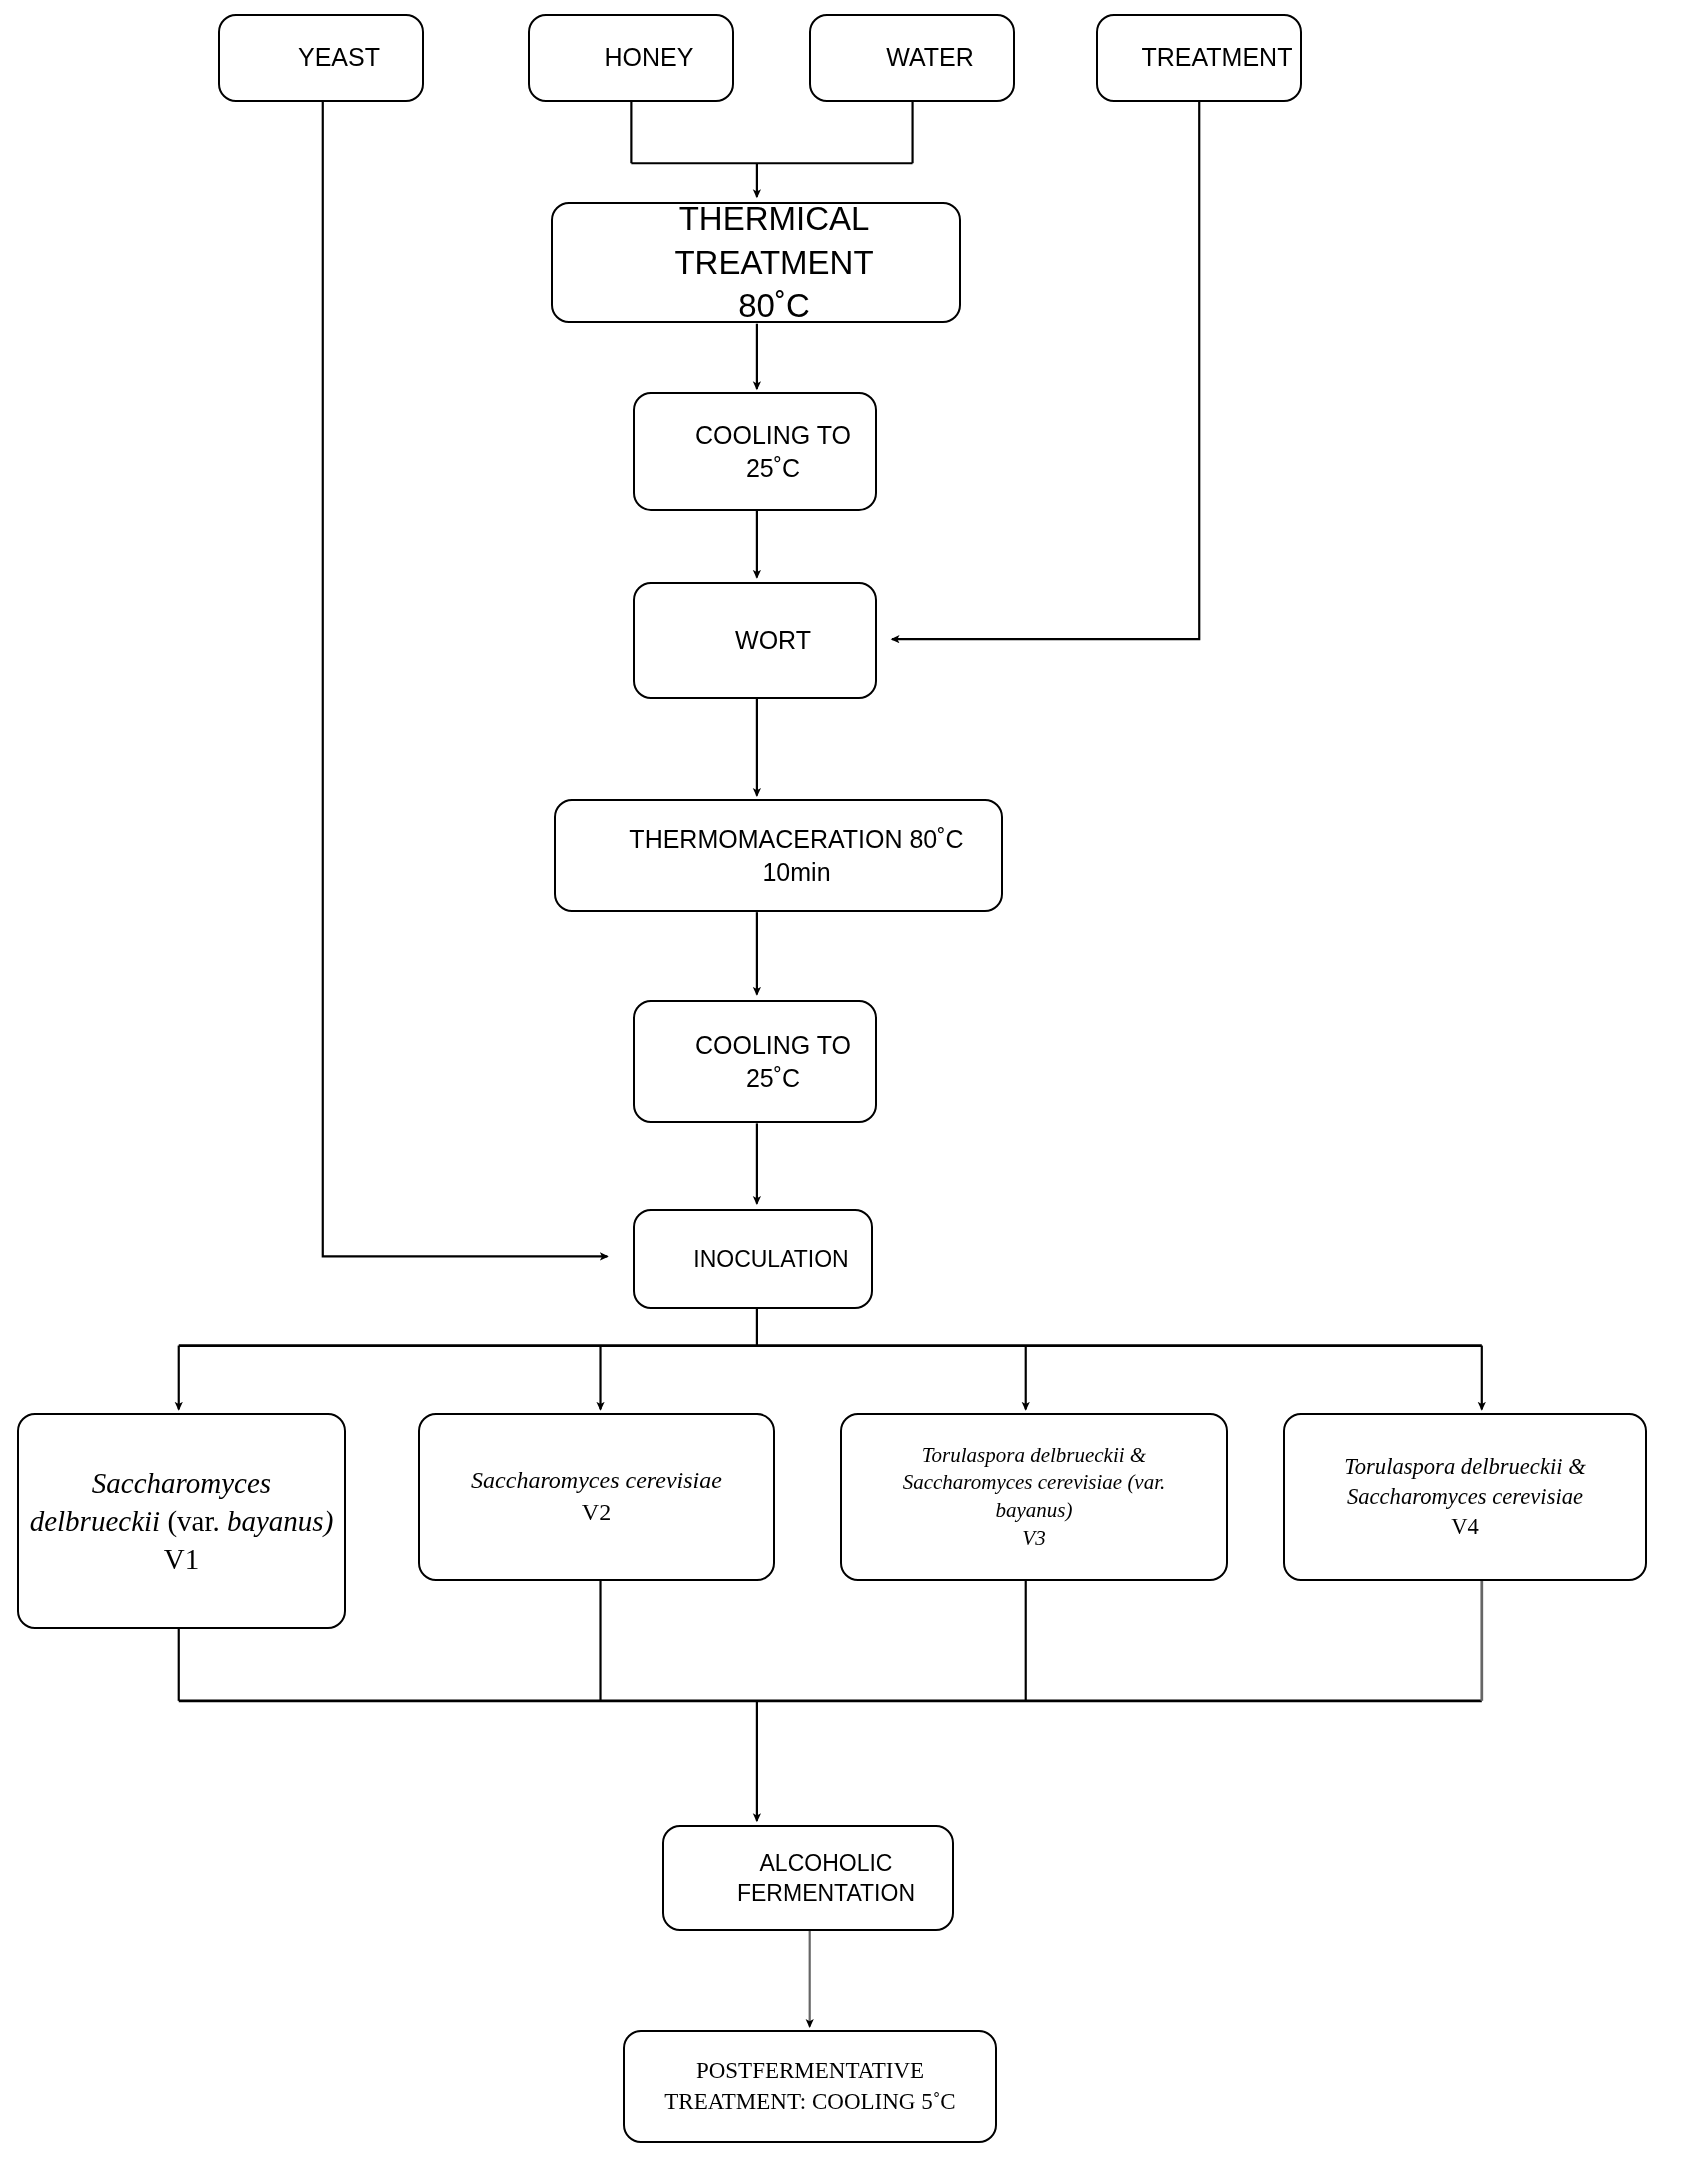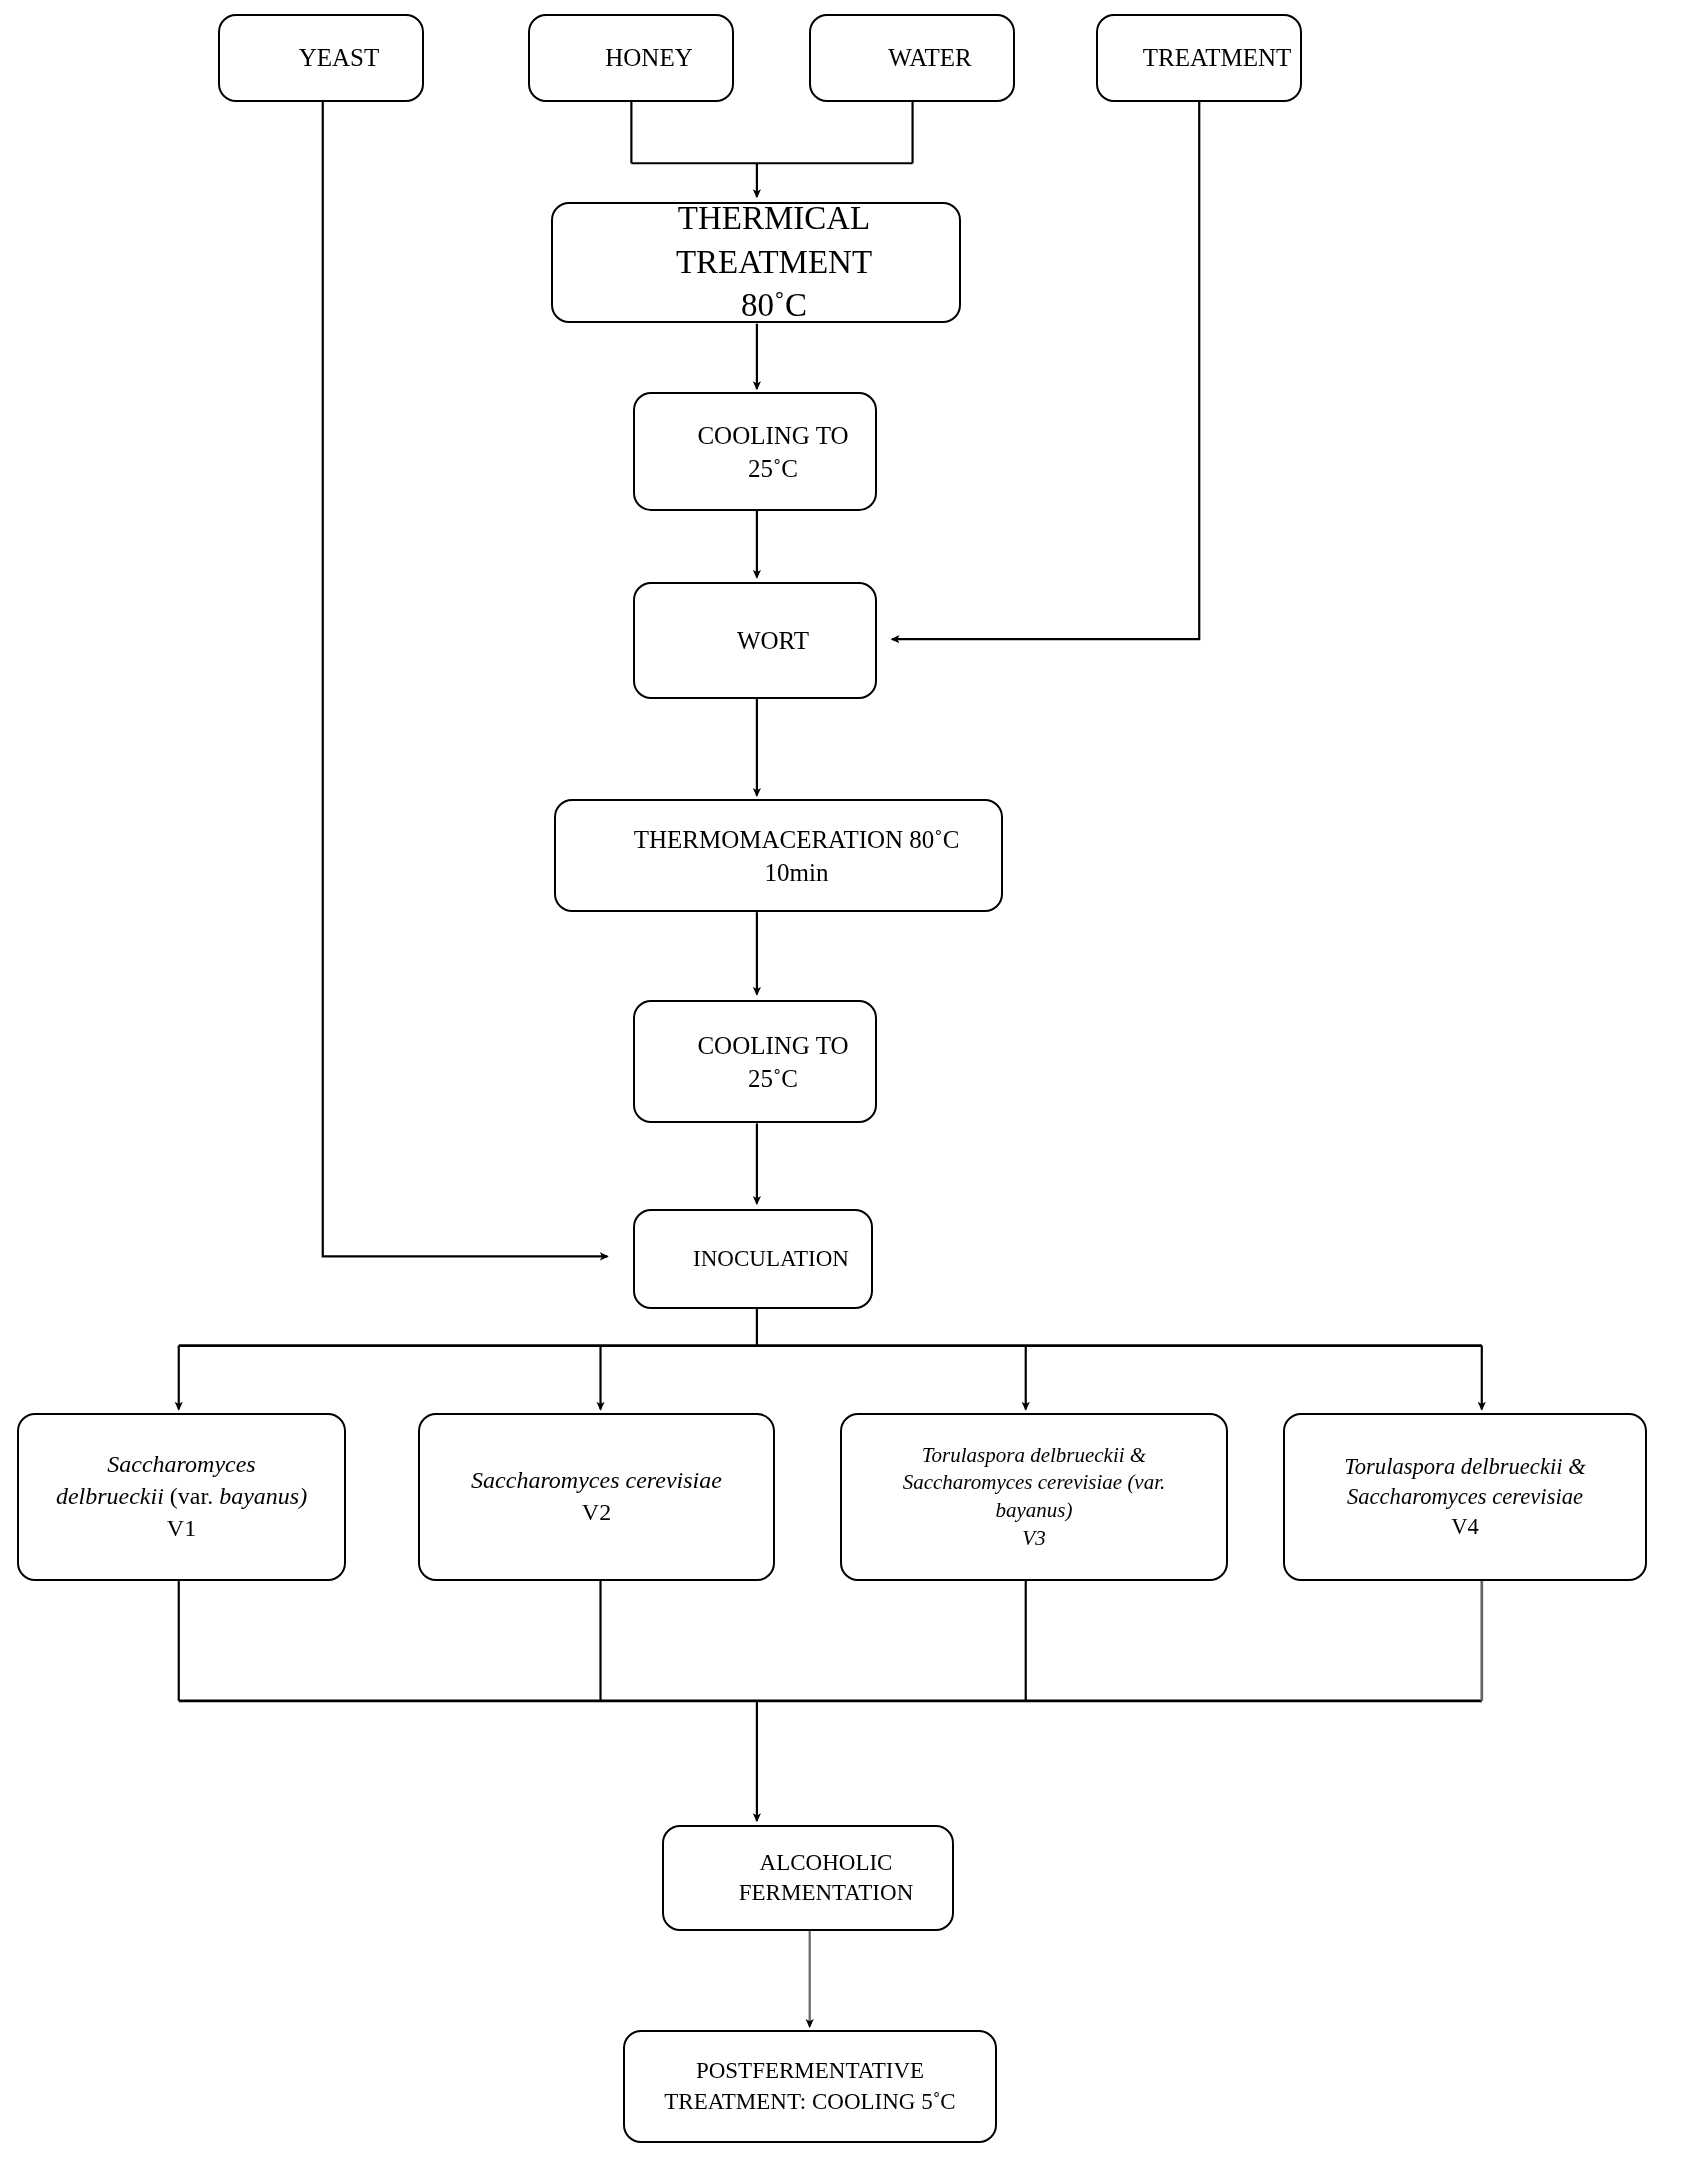--- a/index.html
+++ b/index.html
@@ -32,21 +32,21 @@
     border-radius: 18px;
     display: flex;
     align-items: center;
     justify-content: center;
     text-align: center;
     line-height: 1.32;
     color: #000000;
     z-index: 3;
   }
   .node .txt { padding: 0 6.9px; width: 100%; }
-  .sans  { font-family: Liberation Serif, serif; padding-left: 36px; }
+  .sans  { font-family: Liberation Sans, sans-serif; padding-left: 36px; }
   .serif { font-family: "Liberation Serif", serif; }
   .it { font-style: italic; }
   .ro { font-style: normal; }
 </style>
 </head>
 <body>
 
 <div id="canvas">
 
   <svg class="wires" viewBox="0 0 2479 3151" xmlns="http://www.w3.org/2000/svg">
@@ -144,21 +144,21 @@
     <div class="txt">
       <div>COOLING TO</div>
       <div>25˚C</div>
     </div>
   </div>
 
   <div class="node sans" style="left:633px; top:1209px; width:240px; height:100px; font-size:23px;text-align:center;">
     <div class="txt">INOCULATION</div>
   </div>
 
-  <div class="node serif" style="left:17px; top:1413px; width:329px; height:168px; font-size:24px;">
+  <div class="node serif" style="left:17px; top:1413px; width:329px; height:216px; font-size:29px;">
     <div class="txt">
       <div class="it">Saccharomyces</div>
       <div><span class="it">delbrueckii </span><span class="ro">(var. </span><span class="it">bayanus)</span></div>
       <div class="ro">V1</div>
     </div>
   </div>
 
   <div class="node serif" style="left:418px; top:1413px; width:357px; height:168px; font-size:24px;">
     <div class="txt">
       <div class="it">Saccharomyces cerevisiae</div>

